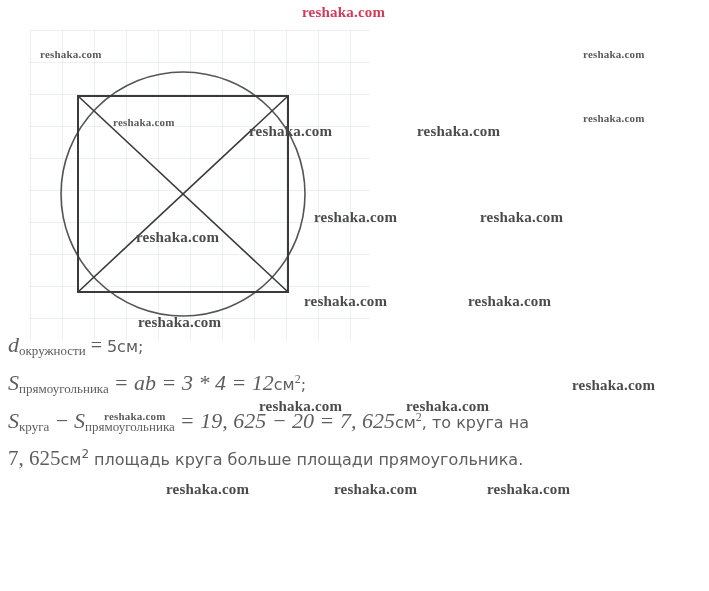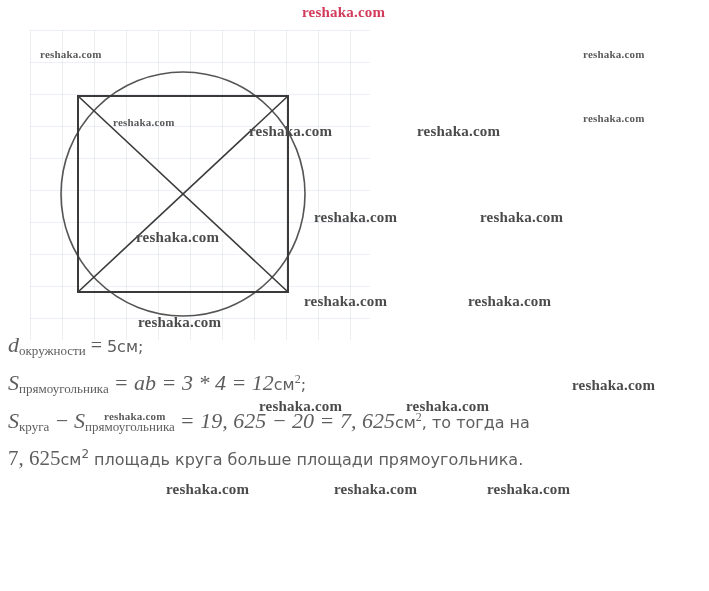--- a/index.html
+++ b/index.html
@@ -153,21 +153,21 @@
       <span class="it">S</span><span class="sub">прямоугольника</span>
       <span class="it">= ab = 3 * 4 = 12</span><span class="txt">см</span><span class="sup">2</span><span class="txt">;</span>
     </div>
 
 
 
     <div class="frow">
       <span class="it">S</span><span class="sub">круга</span>
       <span class="it">−</span>
       <span class="it">S</span><span class="sub">прямоугольника</span>
-      <span class="it">= 19, 625 − 20 = 7, 625</span><span class="txt">см</span><span class="sup">2</span><span class="txt">, то тогда на</span>
+      <span class="it">= 19, 625 − 20 = 7, 625</span><span class="txt">см</span><span class="sup">2</span><span class="txt">, то круга на</span>
     </div>
 
     <div class="lastline">
       <span class="big">7, 625</span><span>см</span><span class="sup">2</span><span> площадь круга больше площади прямоугольника.</span>
     </div>
 
   </div>
 </div>
 
 </body></html>

